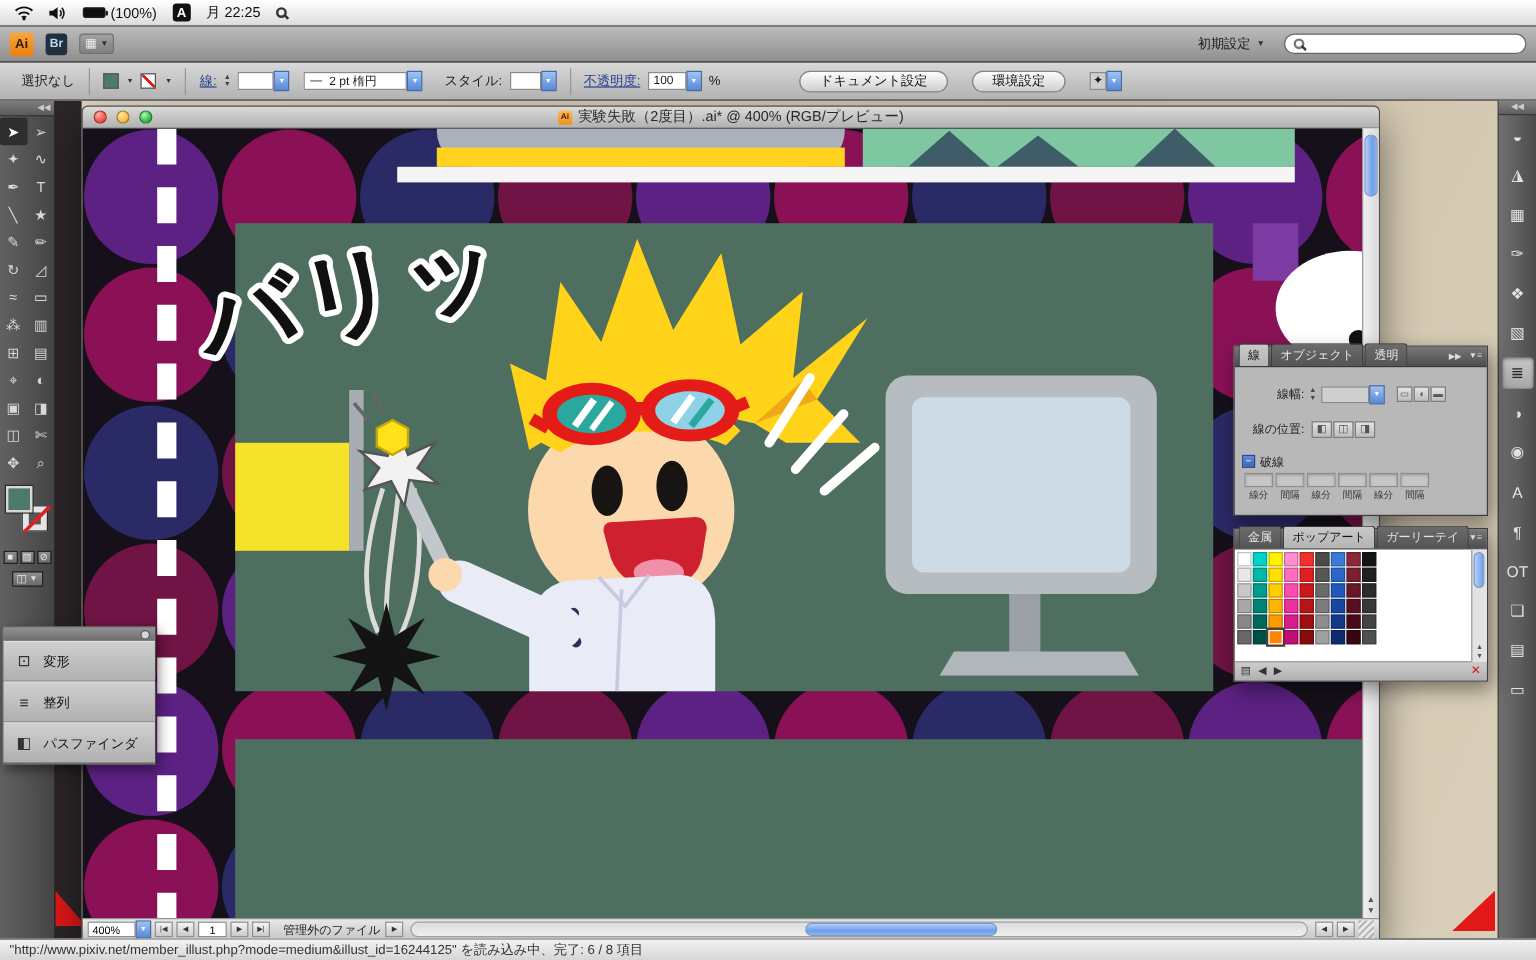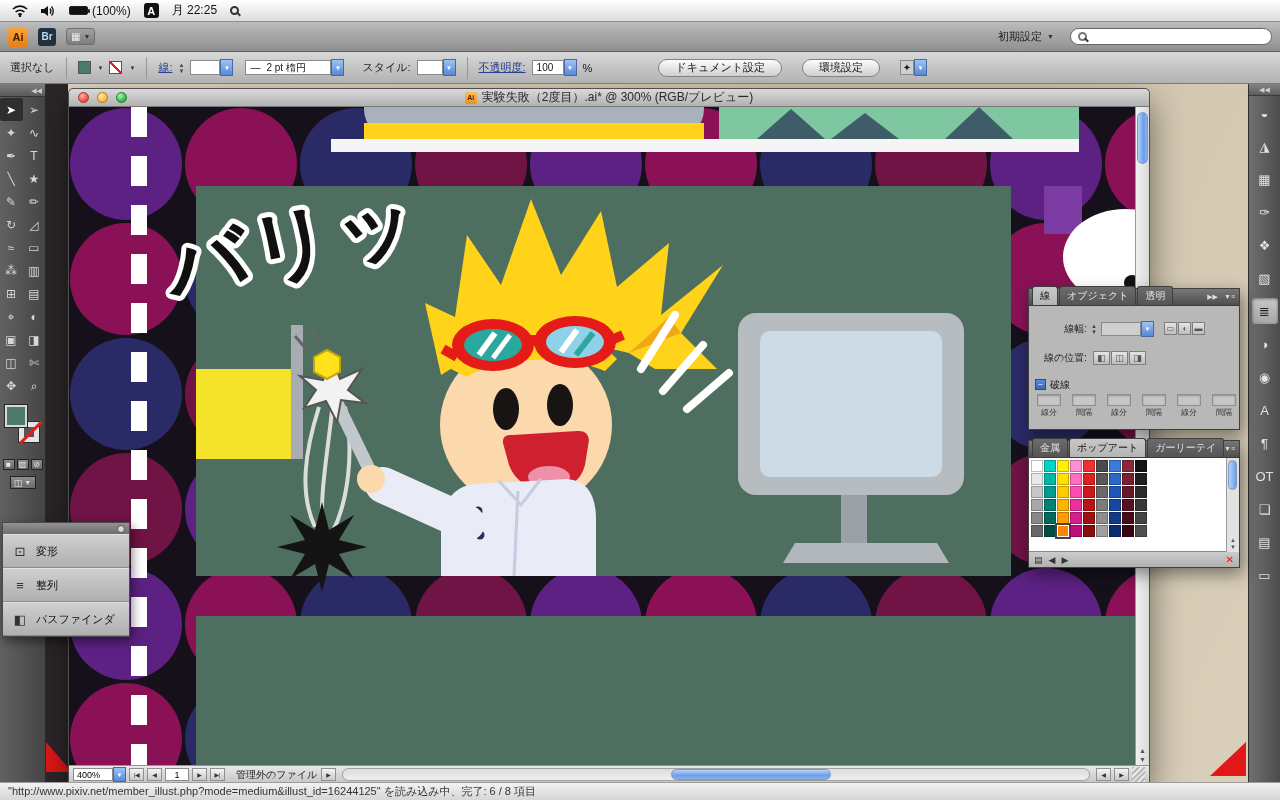--- a/index.html
+++ b/index.html
@@ -38,21 +38,21 @@
   .spacer{flex:1;}
   .workspace-btn{color:#1a1a1a;font-size:11px;display:flex;gap:5px;align-items:center;padding:2px 6px;}
   .dd-arrow{font-size:7px;color:#333;}
   .search-field{width:202px;height:17px;border-radius:9px;background:#fff;border:1px solid #666;
     display:flex;align-items:center;padding:0 7px;gap:5px;}
   .search-field input{border:none;outline:none;width:160px;font-size:11px;background:transparent;}
 
   
   #control-bar{position:absolute;left:0;top:52px;width:1280px;height:32px;
     background:linear-gradient(#d8d8d8,#b2b2b2);border-bottom:1px solid #7c7c7c;
-    display:flex;align-items:center;padding:0 10px;font-size:11px;color:#1a1a1a;gap:6px;box-sizing:border-box;z-index:48;}
+    display:flex;align-items:center;padding:0 18px;font-size:11px;color:#1a1a1a;gap:6px;box-sizing:border-box;z-index:48;}
   .cb-sep{width:1px;height:22px;background:#979797;margin:0 5px;}
   .link{color:#27408f;text-decoration:underline;}
   .swatch-fill{width:13px;height:13px;border:1px solid #555;}
   .swatch-stroke{width:13px;height:13px;border:1px solid #555;
     background:linear-gradient(45deg,#fff 42%,#e02020 42%,#e02020 58%,#fff 58%);}
   .dd-mini{font-size:6px;color:#333;margin-left:1px;}
   .stepper{display:inline-flex;flex-direction:column;font-size:6px;line-height:6px;color:#444;text-align:center;}
   .stepper i{font-style:normal;}
   .combo{display:inline-flex;align-items:center;}
   .cfield{height:15px;background:#fff;border:1px solid #8a8a8a;display:inline-flex;align-items:center;padding:0 4px;font-size:10px;}
@@ -147,21 +147,21 @@
   .pbody{padding:4px 6px 0;}
   .prow{display:flex;align-items:center;gap:4px;height:21px;margin-top:8px;}
   .plabel{width:52px;text-align:right;color:#222;white-space:nowrap;}
   .mini-btn{width:13px;height:13px;border:1px solid #7e7e7e;background:linear-gradient(#e4e4e4,#bdbdbd);
     font-size:8px;color:#555;display:flex;align-items:center;justify-content:center;}
   .btn-group{display:inline-flex;gap:1px;margin-left:6px;}
   .align-btn{width:17px;height:14px;border:1px solid #7e7e7e;background:linear-gradient(#e4e4e4,#bdbdbd);
     font-size:9px;color:#555;display:flex;align-items:center;justify-content:center;}
   .checkbox{width:11px;height:11px;background:linear-gradient(#5b8cdc,#3b66bc);border:1px solid #2c4a8a;
     color:#fff;font-size:8px;line-height:9px;text-align:center;}
-  #dash-row{display:flex;gap:11px;padding:1px 8px 0;align-items:center;}
+  #dash-row{display:flex;gap:2px;padding:1px 8px 0;align-items:center;}
   .dash-cell{display:flex;flex-direction:column;align-items:center;gap:1px;}
   .dash-field{width:24px;height:12px;background:#c6c6c6;border:1px solid #8e8e8e;box-shadow:inset 0 1px 2px rgba(0,0,0,.25);}
   .dash-label{font-size:8px;color:#333;}
   #swatch-body{position:relative;height:94px;background:#fff;border-bottom:1px solid #8a8a8a;}
   #swatch-grid{position:absolute;left:2px;top:2px;width:118px;display:flex;flex-wrap:wrap;gap:1px;}
   .swatch{width:12px;height:12px;border:1px solid rgba(0,0,0,.25);box-sizing:border-box;}
   .swatch.selected{border:1px solid #fff;box-shadow:0 0 0 2px #444;}
   #swatch-scroll{position:absolute;right:0;top:0;width:13px;height:94px;background:#e2e2e2;border-left:1px solid #9a9a9a;box-sizing:border-box;}
   .ss-thumb{position:absolute;left:1px;top:2px;width:9px;height:30px;border-radius:5px;
     background:linear-gradient(90deg,#b4d2f8,#6f9ee8);border:1px solid #7a97c8;}
@@ -288,21 +288,21 @@
 
   <div id="doc-window" data-interactable="false">
     <div id="titlebar" data-interactable="true">
       <span class="lights">
         <span class="light red" data-interactable="true"></span>
         <span class="light yellow" data-interactable="true"></span>
         <span class="light green" data-interactable="true"></span>
       </span>
       <span class="title-text" data-interactable="false">
         <span class="doc-icon" data-interactable="false">Ai</span>
-        <span data-interactable="false">実験失敗（2度目）.ai* @ 300% (RGB/プレビュー)</span>
+        <span data-interactable="false">実験失敗（2度目）.ai* @ 400% (RGB/プレビュー)</span>
       </span>
     </div>
 
     <div id="canvas-wrap" data-interactable="true">
       <svg viewBox="0 0 1066 658" width="1066" height="658" data-interactable="true">
         <rect width="1066" height="658" fill="#16101a" data-interactable="false"></rect>
         <g id="dot-grid" data-interactable="false">
             <circle cx="57" cy="57" r="56" fill="#5c2183"></circle>
             <circle cx="172" cy="57" r="56" fill="#8a1156"></circle>
             <circle cx="287" cy="57" r="56" fill="#2a2a67"></circle>

